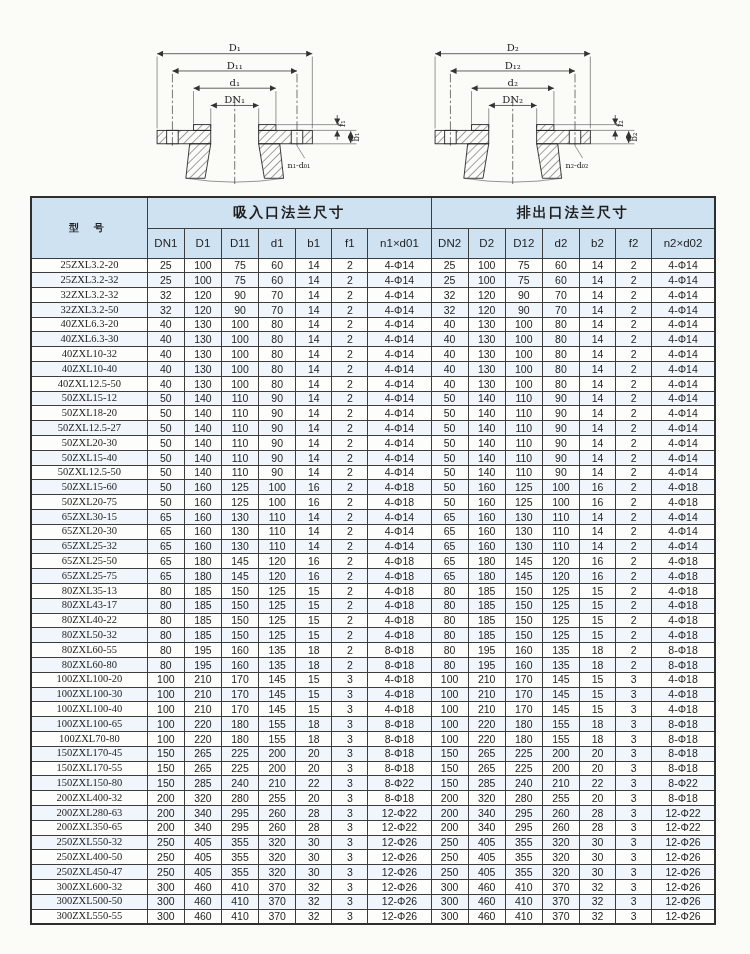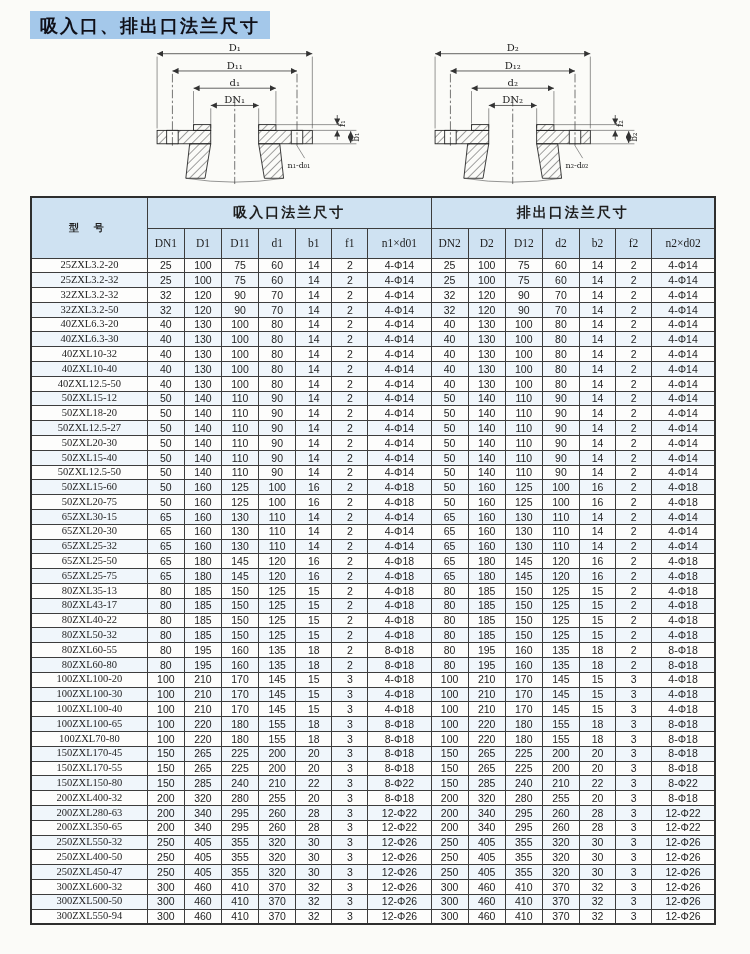--- a/index.html
+++ b/index.html
@@ -39,40 +39,39 @@
   table.flange { border:2px solid #2e2e2e; }
   th.model-head {
     background:#cfe2f2; font-size:10px; font-weight:bold; letter-spacing:6px;
   }
   th.group-head {
     background:#cfe2f2; font-size:14px; font-weight:bold; letter-spacing:2px;
     height:31px;
   }
   th.col-head {
     background:#cfe2f2; font-size:11.5px; font-weight:normal; height:30px;
-    font-family:Liberation Serif, serif;
+    font-family:Liberation Sans, sans-serif;
   }
   table.flange td {
     height:14.8px; font-size:10.5px; line-height:1;
     padding:0 1px;
     background:#fdfdfc;
   }
   table.flange tbody tr:nth-child(even) td { background:#f0f6fb; }
   td.model-cell { text-align:left; padding-left:9px;font-family:Liberation Serif, serif; }
   .thin  { stroke:#4a4a4a; stroke-width:0.6; fill:none; }
   .body-line { stroke:#1f1f1f; stroke-width:1.1; fill:none; }
   .dim   { stroke:#333; stroke-width:0.8; fill:none; }
   .cline { stroke:#333; stroke-width:0.7; fill:none; stroke-dasharray:9 2.5 2.5 2.5; }
 </style>
 </head>
 <body>
 
 <div class="page">
 
-  <div class="title-bar">吸入口、排出口法兰尺寸</div>
 
   <svg class="diagram left" width="230" height="144" viewBox="0 0 240 150">
     <defs>
       <pattern id="hatchS" width="6" height="6" patternUnits="userSpaceOnUse" patternTransform="rotate(45)">
         <line x1="0" y1="0" x2="0" y2="6" stroke="#4b4b4b" stroke-width="1.1"></line>
       </pattern>
       <marker id="arS" viewBox="0 0 8 8" refX="8" refY="4" markerWidth="8" markerHeight="8" orient="auto">
         <path d="M0,0 L8,4 L0,8 z" fill="#333"></path>
       </marker>
       <marker id="alS" viewBox="0 0 8 8" refX="0" refY="4" markerWidth="8" markerHeight="8" orient="auto">
@@ -970,21 +969,21 @@
           <td>12-Φ26</td>
           <td>300</td>
           <td>460</td>
           <td>410</td>
           <td>370</td>
           <td>32</td>
           <td>3</td>
           <td>12-Φ26</td>
         </tr>
         <tr>
-          <td class="model-cell">300ZXL550-94</td>
+          <td class="model-cell">300ZXL550-55</td>
           <td>300</td>
           <td>460</td>
           <td>410</td>
           <td>370</td>
           <td>32</td>
           <td>3</td>
           <td>12-Φ26</td>
           <td>300</td>
           <td>460</td>
           <td>410</td>

